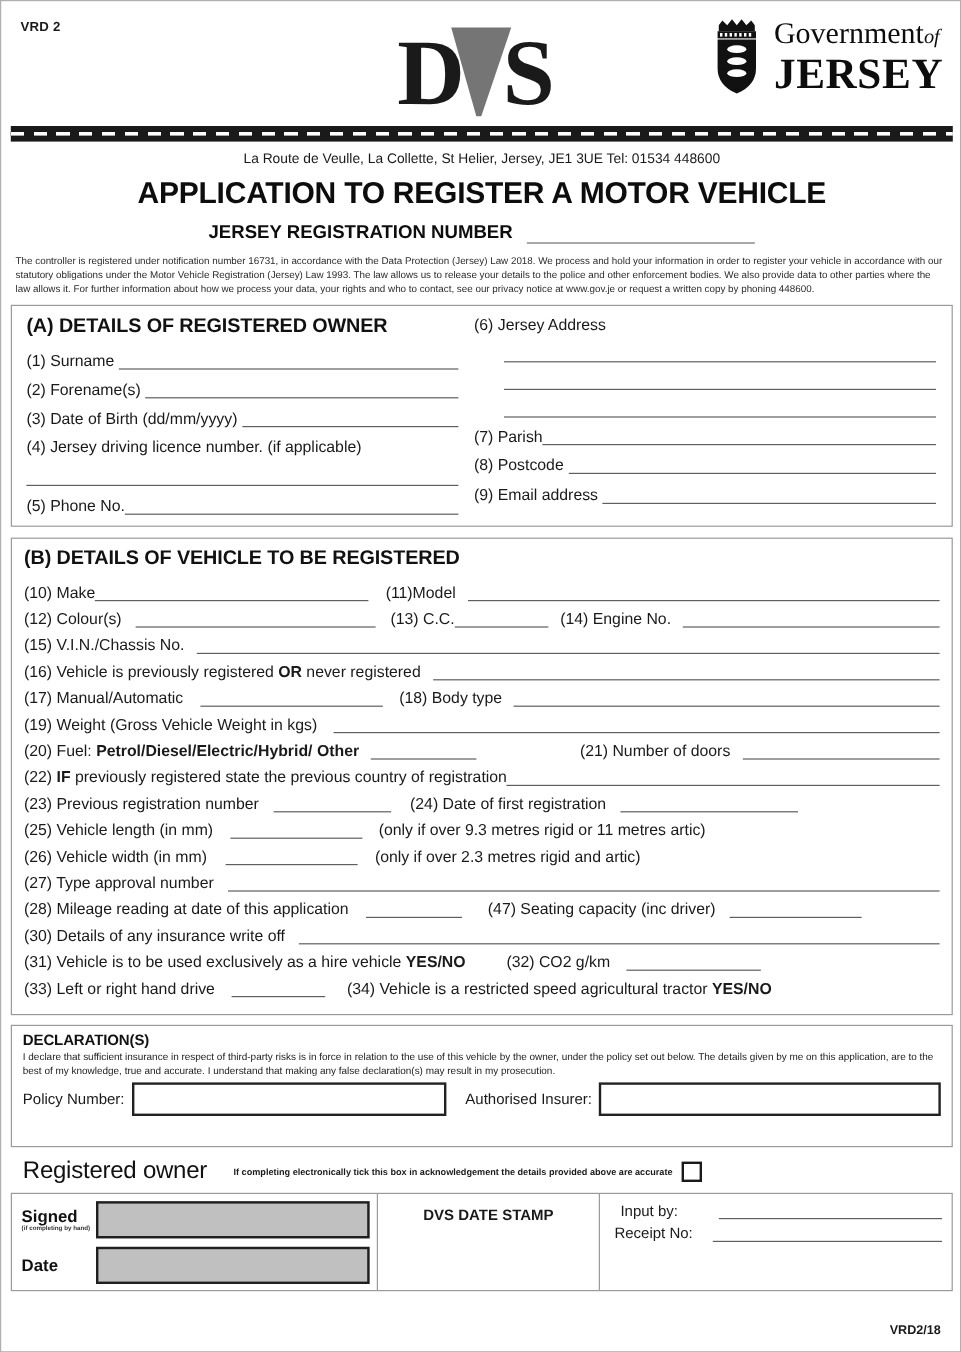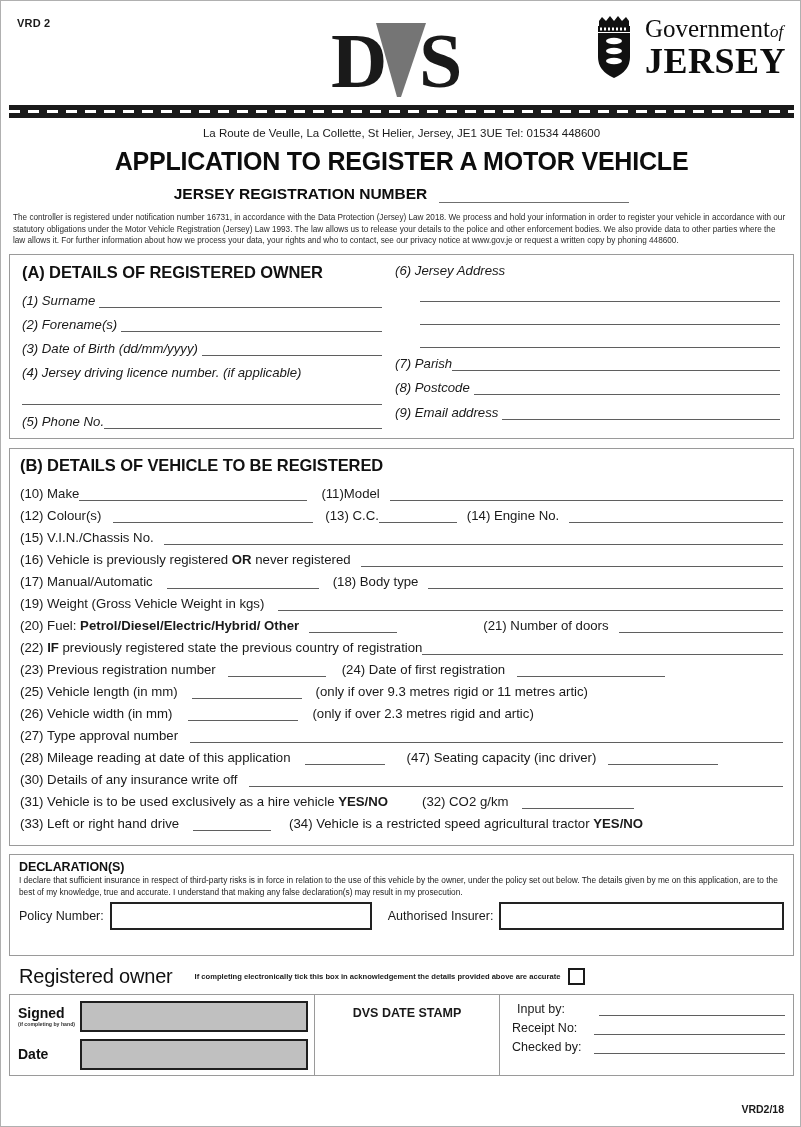--- a/index.html
+++ b/index.html
@@ -158,21 +158,21 @@
   .secA .colL { position: absolute; left: 12px; top: 8px; width: 360px; }
   .secA .colR { position: absolute; left: 385px; top: 8px; width: 385px; }
 
   .fld {
     display: flex;
     align-items: flex-end;
     font-size: 13.2px;
     color: #1a1a1a;
     white-space: nowrap;
   }
-  .fld .lbl { flex: 0 0 auto; font-style: italic; }
+  .fld .lbl { flex: 0 0 auto; }
   .rule {
     flex: 1 1 auto;
     border-bottom: 1.5px solid #5f5f5f;
     height: 11px;
     margin-left: 4px;
   }
   .rule.thin { border-bottom-width: 1.3px; }
 
   
   .secB {
@@ -598,23 +598,19 @@
 
       <div class="br">
         <div class="rrow">
           <span class="rl" style="padding-left:5px;">Input by:</span>
           <span class="rline"></span>
         </div>
         <div class="rrow">
           <span class="rl">Receipt No:</span>
           <span class="rline"></span>
         </div>
-        <div class="rrow">
-          <span class="rl">Checked by:</span>
-          <span class="rline"></span>
-        </div>
       </div>
     </div>
 
     <div class="footer">VRD2/18</div>
 
   </div>
 </div>
 
 </body></html>

